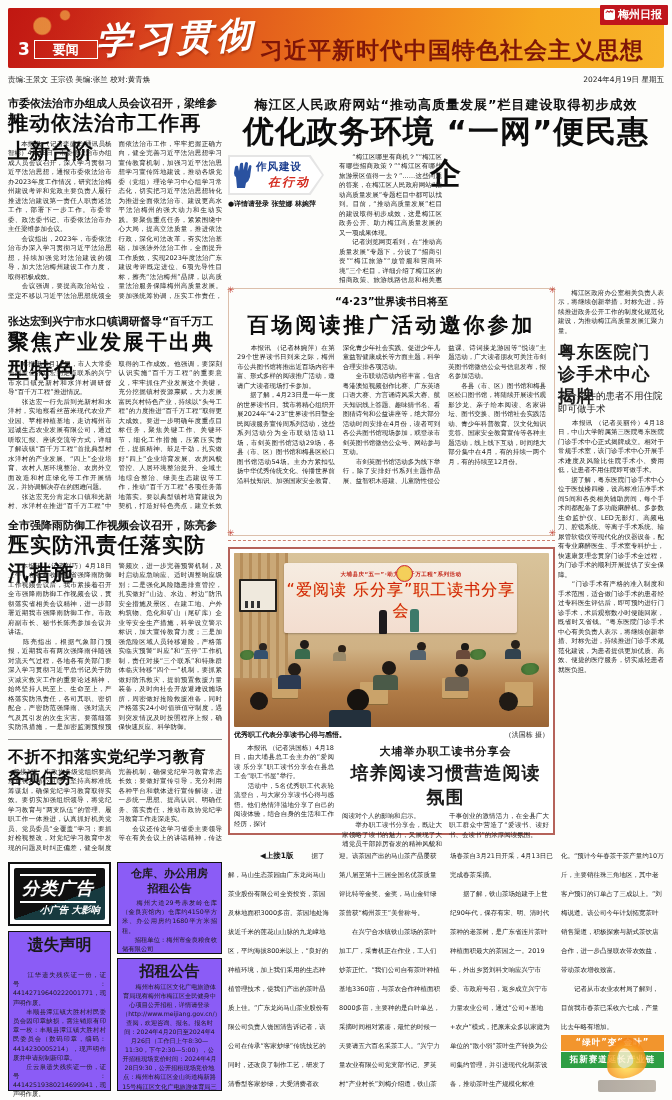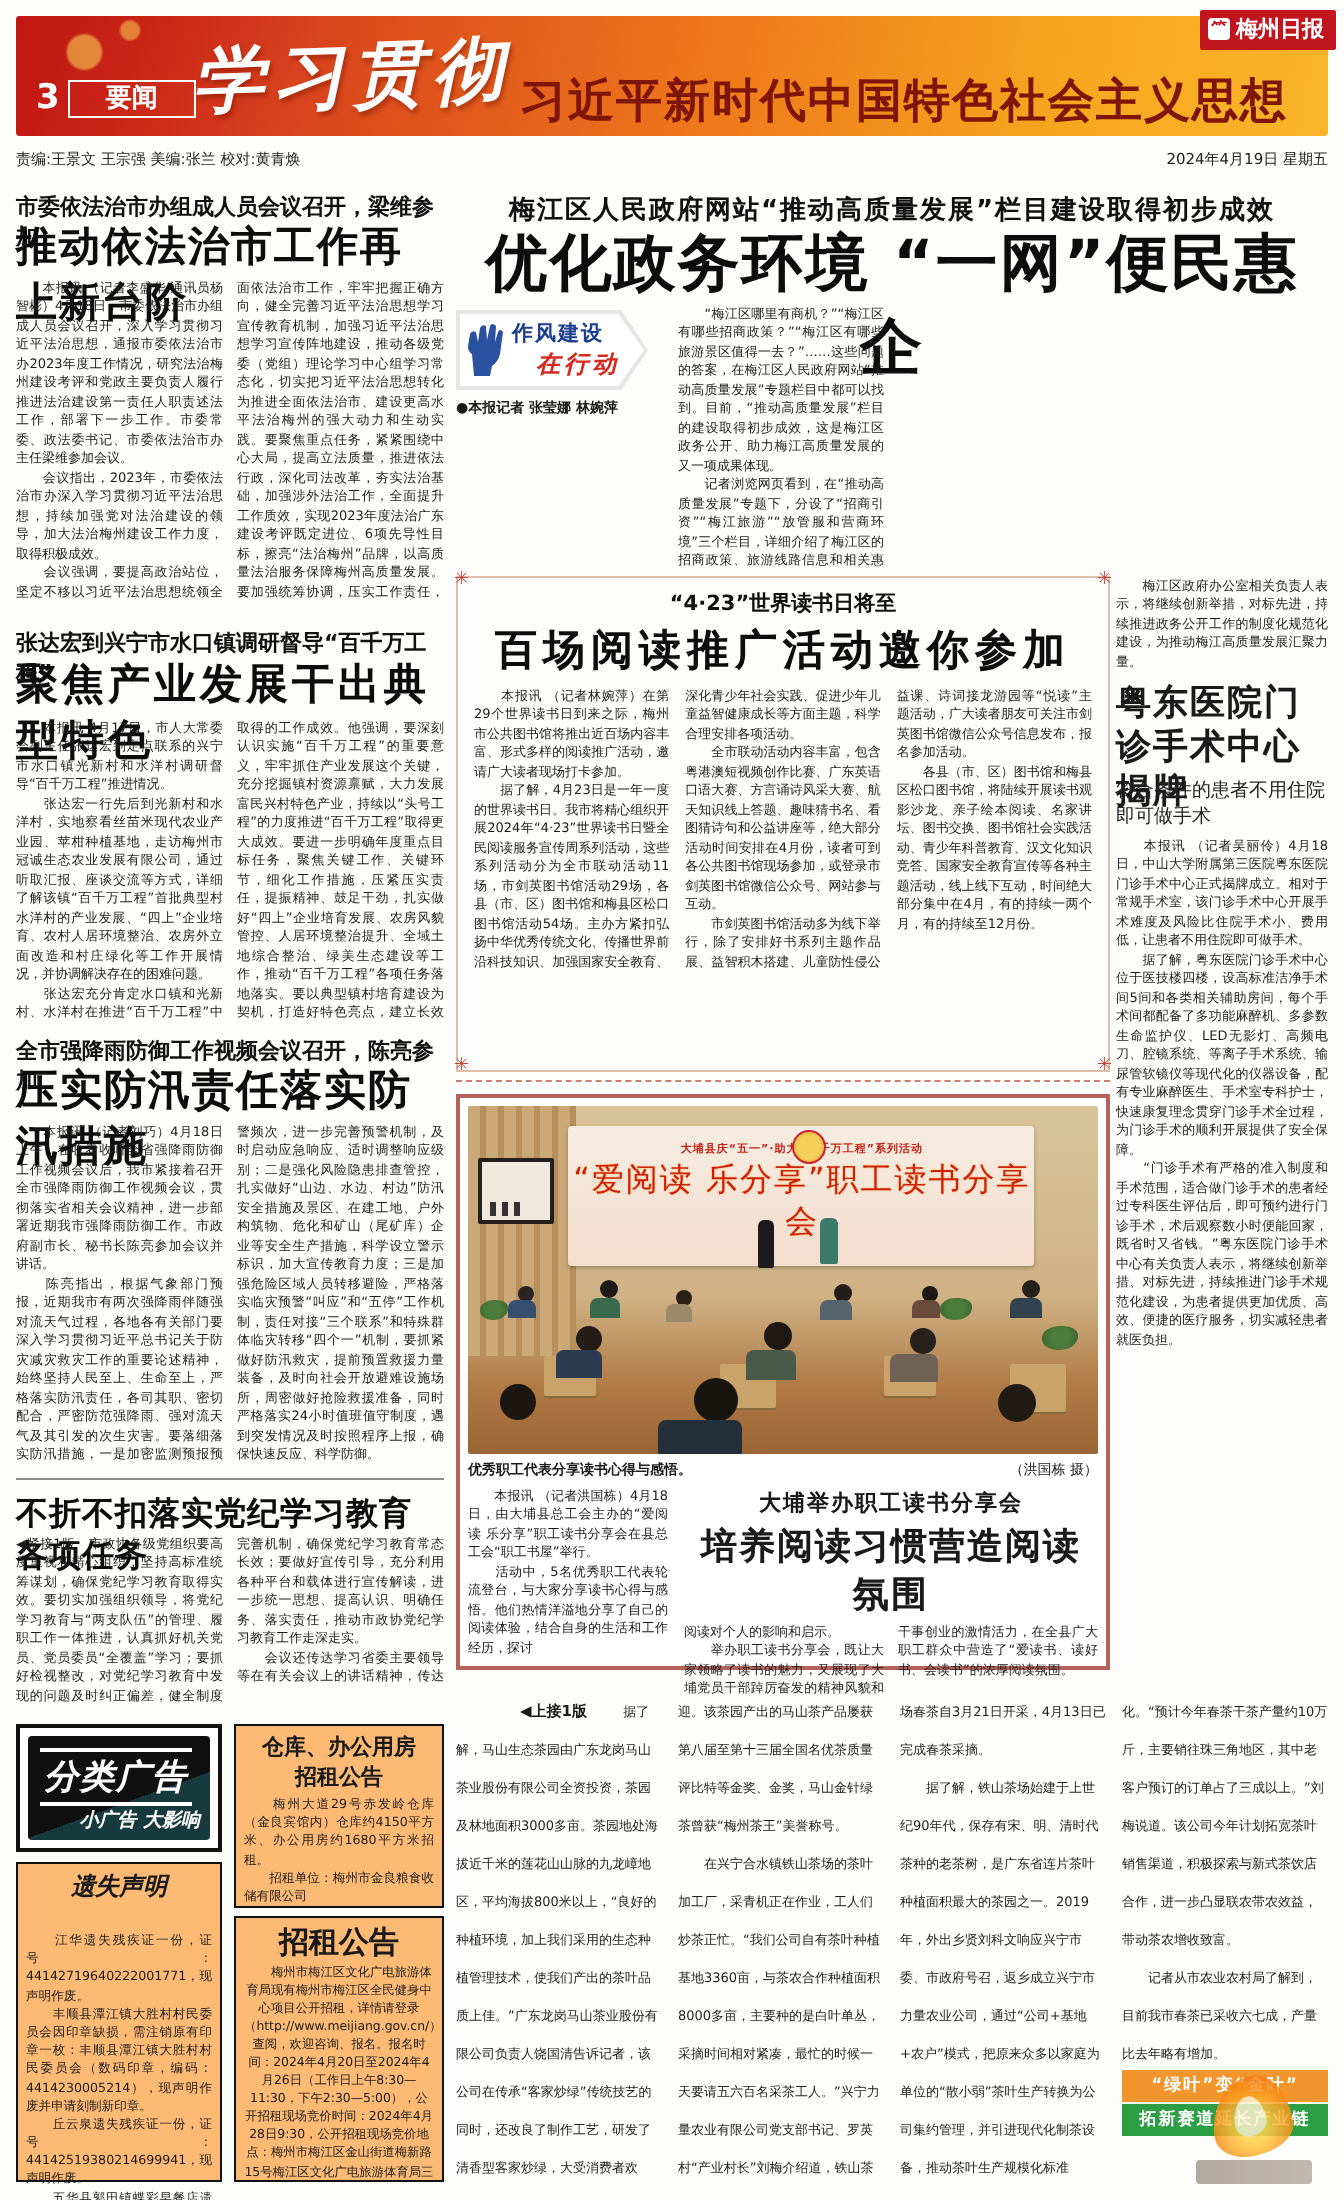--- a/index.html
+++ b/index.html
@@ -28,21 +28,21 @@
   
   .kicker{font-weight:bold;color:#111;}
   .hl{font-weight:900;color:#0d0d0d;}
   .body-sm{font-size:6.5px;line-height:1.46;text-align:justify;color:#1c1c1c;white-space:pre-line;overflow:hidden;}
   .cols2{column-count:2;column-gap:7px;}
   .cols3{column-count:3;column-gap:8px;}
   .cols4{column-count:4;column-gap:8px;}
   .abs{position:absolute;}
   .divider{position:absolute;border-top:1px solid #8a8a8a;}
   
-  .adbox{position:absolute;border:1.5px solid #111;background:#fdba74;box-sizing:border-box;padding:3px 4px;}
+  .adbox{position:absolute;border:1.5px solid #111;background:#8b5cf6;box-sizing:border-box;padding:3px 4px;}
   .classified{padding:0;border-width:2px;background:#fff;}
   .classified .logoband{margin:4px;background:linear-gradient(160deg,#101010 60%,#173a3f 60%);height:52px;position:relative;border-radius:2px;}
   .classified .logotxt{position:absolute;left:6px;top:6px;color:#fff;font-size:17px;font-weight:900;font-style:italic;letter-spacing:1px;
         border-top:2px solid #fff;border-bottom:2px solid #fff;padding:1px 2px;}
   .classified .tagtxt{position:absolute;right:5px;bottom:3px;color:#fff;font-size:9.5px;font-weight:900;font-style:italic;}
   .adtitle{font-weight:900;text-align:center;}
   
   .badge{width:96px;height:40px;position:relative;margin:2px 0 4px 0;
          background:#e5e5e5;clip-path:polygon(0 0,86% 0,100% 50%,86% 100%,0 100%);}
   .badge .inner{position:absolute;inset:2px;background:#fff;clip-path:polygon(0 0,86% 0,100% 50%,86% 100%,0 100%);}
@@ -139,21 +139,21 @@
   <div class="abs body-sm cols2" style="left:8px;top:768px;width:214px;height:88px;">◀紧接1版　市政协各级党组织要高度重视和精心组织，坚持高标准统筹谋划，确保党纪学习教育取得实效。要切实加强组织领导，将党纪学习教育与“两支队伍”的管理、履职工作一体推进，认真抓好机关党员、党员委员“全覆盖”学习；要抓好检视整改，对党纪学习教育中发现的问题及时纠正偏差，健全制度完善机制，确保党纪学习教育常态长效；要做好宣传引导，充分利用各种平台和载体进行宣传解读，进一步统一思想、提高认识、明确任务、落实责任，推动市政协党纪学习教育工作走深走实。
 　　会议还传达学习省委主要领导等在有关会议上的讲话精神，传达学习全省各地级以上市政协科教卫体委员会工作会议精神。</div>
 
   <div class="adbox classified" style="left:8px;top:862px;width:103px;height:64px;">
     <div class="logoband">
       <span class="logotxt">分类广告</span>
       <span class="tagtxt">小广告 大影响</span>
     </div>
   </div>
   <div class="adbox" style="left:8px;top:931px;width:103px;height:160px;">
-    <div class="adtitle" style="font-size:12px;margin-bottom:14px;font-style:italic;">遗失声明</div>
+    <div class="adtitle" style="font-size:16px;margin-bottom:14px;">遗失声明</div>
     <div class="body-sm" style="height:134px;font-size:6.3px;">　　江华遗失残疾证一份，证号：44142719640222001771，现声明作废。
 　　丰顺县潭江镇大胜村村民委员会因印章缺损，需注销原有印章一枚：丰顺县潭江镇大胜村村民委员会（数码印章，编码：4414230005214），现声明作废并申请刻制新印章。
 　　丘云泉遗失残疾证一份，证号：44142519380214699941，现声明作废。
 　　五华县郭田镇蝶彩早餐店遗失营业执照副本一份，统一社会信用代码：92441424MA4WFB0U09，现声明作废。</div>
   </div>
   <div class="adbox" style="left:117px;top:862px;width:105px;height:92px;">
     <div class="adtitle" style="font-size:11px;">仓库、办公用房</div>
     <div class="adtitle" style="font-size:11px;margin-bottom:2px;">招租公告</div>
     <div class="body-sm" style="height:56px;font-size:6.3px;">　　梅州大道29号赤发岭仓库（金良宾馆内）仓库约4150平方米、办公用房约1680平方米招租。
 　　招租单位：梅州市金良粮食收储有限公司
@@ -171,21 +171,21 @@
   <div class="abs hl" style="left:228px;top:111px;width:436px;font-size:31px;text-align:center;letter-spacing:1px;">优化政务环境 “一网”便民惠企</div>
   <div class="abs cols4" style="left:228px;top:153px;width:436px;height:132px;overflow:hidden;">
     <div class="badge">
       <div class="inner"></div>
       <svg class="fist" viewBox="0 0 22 28">
         <path d="M6 27 L5 16 Q3 15 3 12 L4 6 Q5 4 7 5 L8 10 L9 3 Q10 1 12 2 L12.5 9 L14 2 Q15 0 17 2 L16.5 10 L18 5 Q19 3 20.5 5 L19 16 Q18 20 15 22 L14 27 Z" fill="#2a52a0"></path>
       </svg>
       <span class="t1">作风建设</span>
       <span class="t2">在行动</span>
     </div>
-    <div class="byline">●本报记者  张莹娜  林婉萍</div>
+    <div class="byline">●详情请登录  张莹娜  林婉萍</div>
     <div class="body-sm">　　“梅江区哪里有商机？”“梅江区有哪些招商政策？”“梅江区有哪些旅游景区值得一去？”……这些问题的答案，在梅江区人民政府网站“推动高质量发展”专题栏目中都可以找到。目前，“推动高质量发展”栏目的建设取得初步成效，这是梅江区政务公开、助力梅江高质量发展的又一项成果体现。
 　　记者浏览网页看到，在“推动高质量发展”专题下，分设了“招商引资”“梅江旅游”“放管服和营商环境”三个栏目，详细介绍了梅江区的招商政策、旅游线路信息和相关惠民惠企政策，极大提升了企业和群众的办事效率，增强了群众办事便利度和获得感。
 　　去年以来，梅江区深入学习贯彻党的二十大精神和习近平总书记视察广东重要讲话、重要指示精神，围绕省委“1310”具体部署，把优化营商环境作为推动高质量发展的重要抓手，聚焦企业和群众关切，结合政务信息公开、政府职能转变和“放管服”改革，以政务公开平台建设这一小切口，向广大群众和企业精准提供了丰富的政策解读“大餐”，让政务服务直达快享。
 　　“这个专题是去年4月29日上线的，旨在全面提升梅江区在招商和经济发展方面的政府信息公开水平，同时梳理更新公开政务服务事项，方便企业和群众获取政务服务信息的便利度。”梅江区政府办公室政务股股长张德兴表示，“营商环境是实现高质量发展的‘先手棋’，我们通过前期调查研究，在网页板块设计和内容呈现上进行了精心策划，希望将更多企业和群众关注的政策信息进行集中展示。”
 　　升级，并在2022年度梅州市政府信息规范化管理评估中，在网站上开通了智能互动和用户空间功能，创新效果得到初步显现。张德兴表示，2022年以来，梅江区相关部门协同合作，通过制度革新，提高工作质量，积极推广本单位有效做法，扩大依申请公开工作的成效；同时建立规范留言办理规范，完善了从受理网民留言、到办结回访的整套工作流程，切实让群众通过“推动高质量发展”专题感受到权威性、一站式、个性化、方便快捷的政务公开服务。</div>
   </div>
   <div class="abs body-sm" style="left:558px;top:289px;width:106px;height:48px;">　　梅江区政府办公室相关负责人表示，将继续创新举措，对标先进，持续推进政务公开工作的制度化规范化建设，为推动梅江高质量发展汇聚力量。</div>
 
   <div class="readbox">
     <span class="corner" style="left:-2px;top:-3px;">✳</span>

